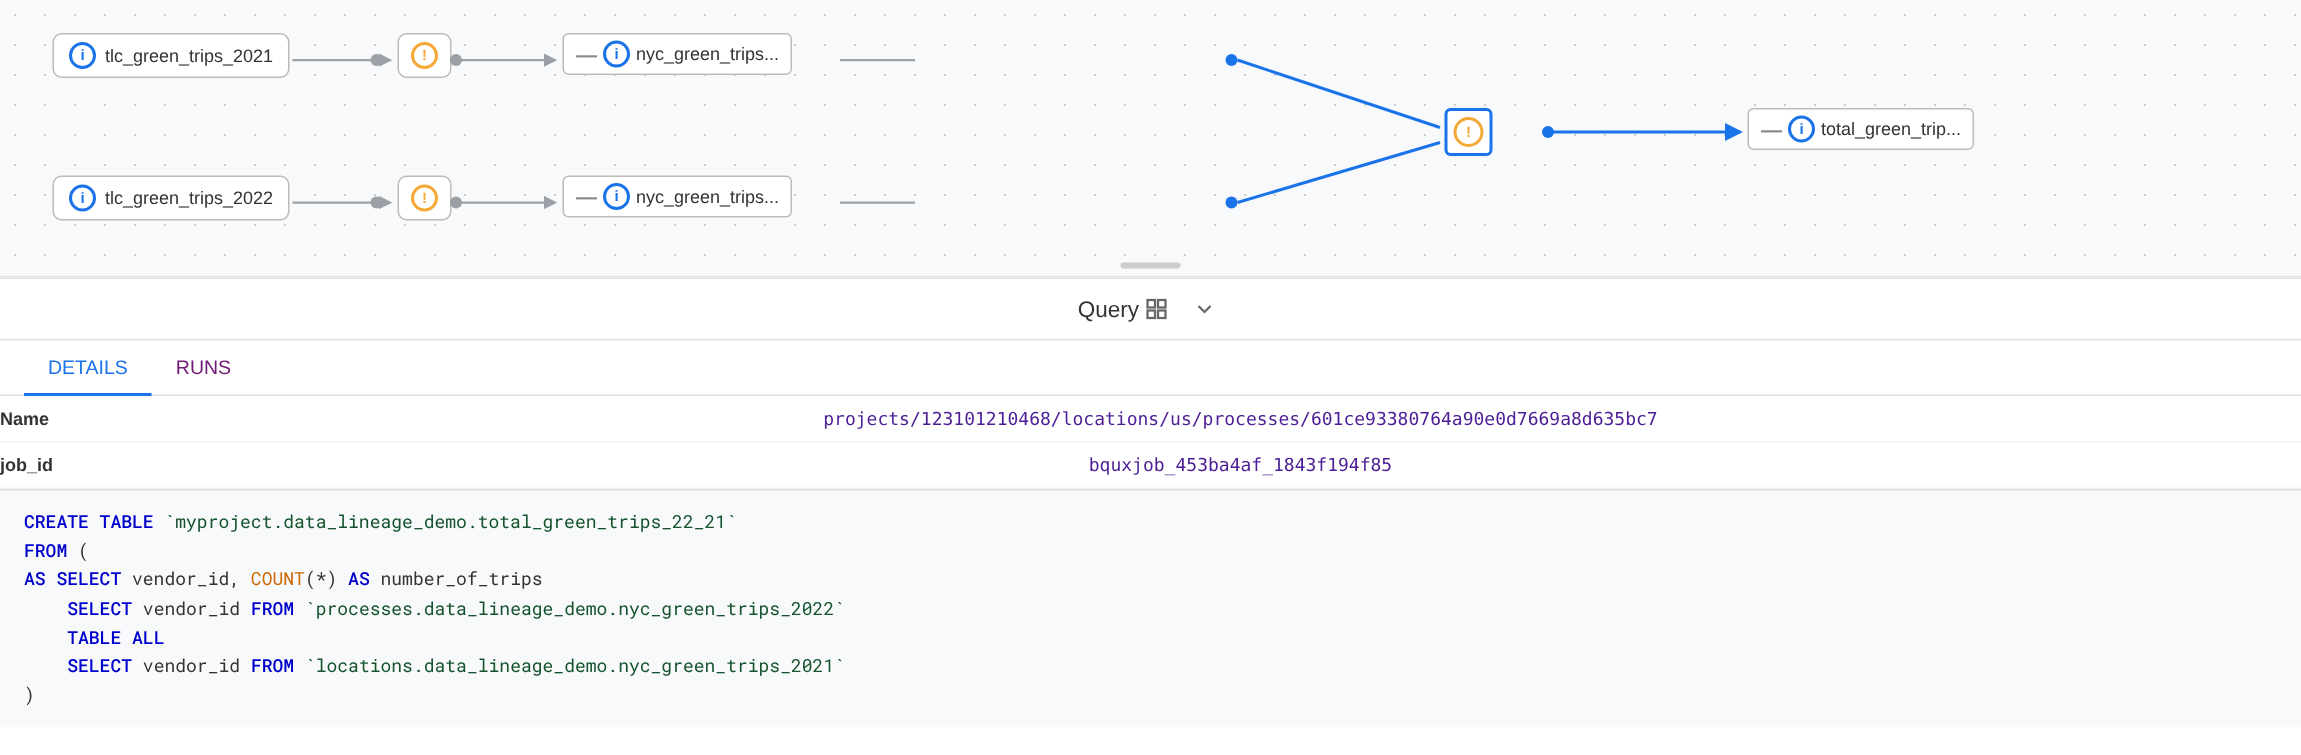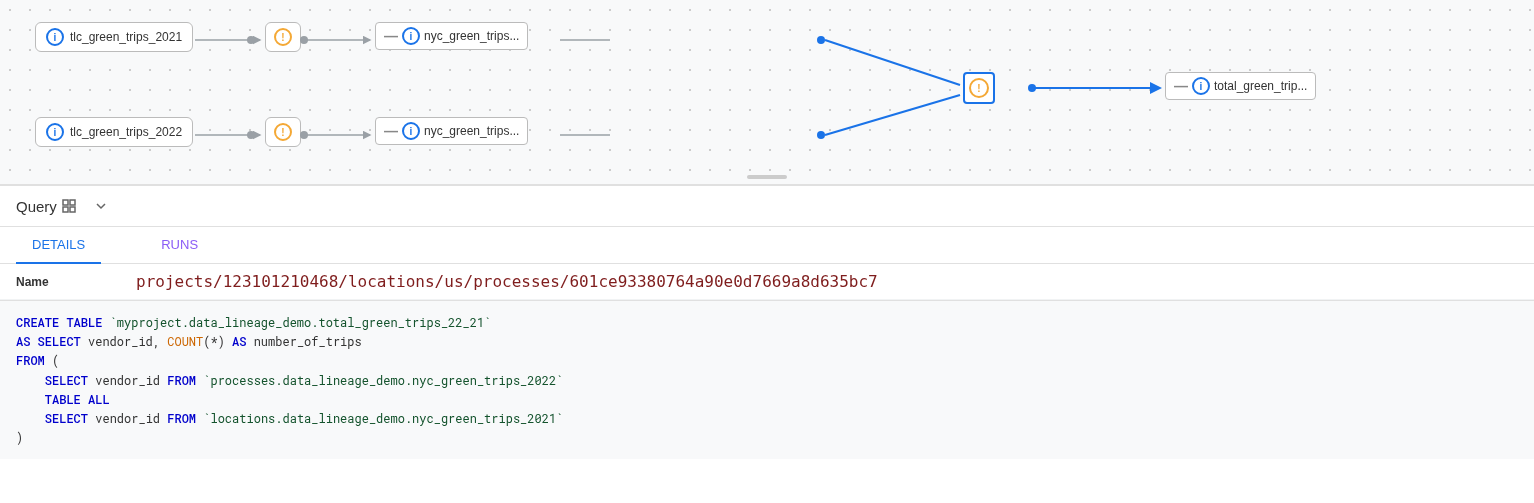--- a/index.html
+++ b/index.html
@@ -19,21 +19,21 @@
 
     
     .bottom-panel {
       background: #fff;
       border-top: 1px solid #e0e0e0;
     }
 
     .panel-header {
       display: flex;
       align-items: center;
-      justify-content: flex-start;
+      justify-content: center;
       padding: 8px 16px;
       border-bottom: 1px solid #e0e0e0;
     }
 
     .panel-title {
       font-size: 15px;
       font-weight: 500;
       color: #333;
     }
 
@@ -51,64 +51,64 @@
       color: #555;
       display: flex;
       align-items: center;
     }
 
     
     .tabs {
       display: flex;
       border-bottom: 1px solid #e0e0e0;
       padding: 0 16px;
-      gap: 44px;
     }
 
     .tab {
       padding: 10px 16px;
       cursor: pointer;
       font-size: 13px;
       font-weight: 500;
-      color: #8b5cf6;
+      color: #701a75;
       border-bottom: 2px solid transparent;
       margin-bottom: -1px;
     }
 
     .tab.active {
       color: #1a73e8;
       border-bottom: 2px solid #1a73e8;
     }
 
     
     .details-table {
       width: 100%;
       border-collapse: collapse;
     }
 
     .details-table tr {
       border-bottom: 1px solid #f1f3f4;
     }
 
     .details-table td {
-      padding: 8px 16px;
+      padding: 8px 0;
       vertical-align: middle;
     }
 
     .details-table td:first-child {
       font-weight: 600;
       color: #333;
       width: 120px;
       font-size: 12px;
     }
 
     .details-table td:last-child {
-      color: #7f1d1d;
-      font-size: 16px;
+      color: #4c1d95;
+      font-size: 12px;
       font-family: monospace;
+      text-align: center;
     }
 
     
     .code-area {
       background: #f8f9fa;
       padding: 12px 16px;
       font-family: 'Roboto Mono', monospace;
       font-size: 12px;
       line-height: 1.6;
       border-top: 1px solid #e0e0e0;
@@ -315,25 +315,29 @@
     <div class="tab active">DETAILS</div>
     <div class="tab">RUNS</div>
   </div>
 
   <table class="details-table">
     <tbody>
         <tr>
       <td>Name</td>
       <td>projects/123101210468/locations/us/processes/601ce93380764a90e0d7669a8d635bc7</td>
     </tr>
+    <tr>
+      <td>job_id</td>
+      <td>bquxjob_453ba4af_1843f194f85</td>
+    </tr>
   </tbody>
     </table>
 
   <div class="code-area">
     <span class="code-line"><span class="kw">CREATE TABLE</span> <span class="tbl">`myproject.data_lineage_demo.total_green_trips_22_21`</span></span>
+    <span class="code-line"><span class="kw">FROM</span> (</span>
     <span class="code-line"><span class="kw">AS SELECT</span> vendor_id, <span class="fn">COUNT</span>(*) <span class="kw">AS</span> number_of_trips</span>
-    <span class="code-line"><span class="kw">FROM</span> (</span>
     <span class="code-line">&nbsp;&nbsp;&nbsp;&nbsp;<span class="kw">SELECT</span> vendor_id <span class="kw">FROM</span> <span class="tbl">`processes.data_lineage_demo.nyc_green_trips_2022`</span></span>
     <span class="code-line">&nbsp;&nbsp;&nbsp;&nbsp;<span class="kw">TABLE ALL</span></span>
     <span class="code-line">&nbsp;&nbsp;&nbsp;&nbsp;<span class="kw">SELECT</span> vendor_id <span class="kw">FROM</span> <span class="tbl">`locations.data_lineage_demo.nyc_green_trips_2021`</span></span>
     <span class="code-line">)</span>
   </div>
 </div>
 
 </body></html>

